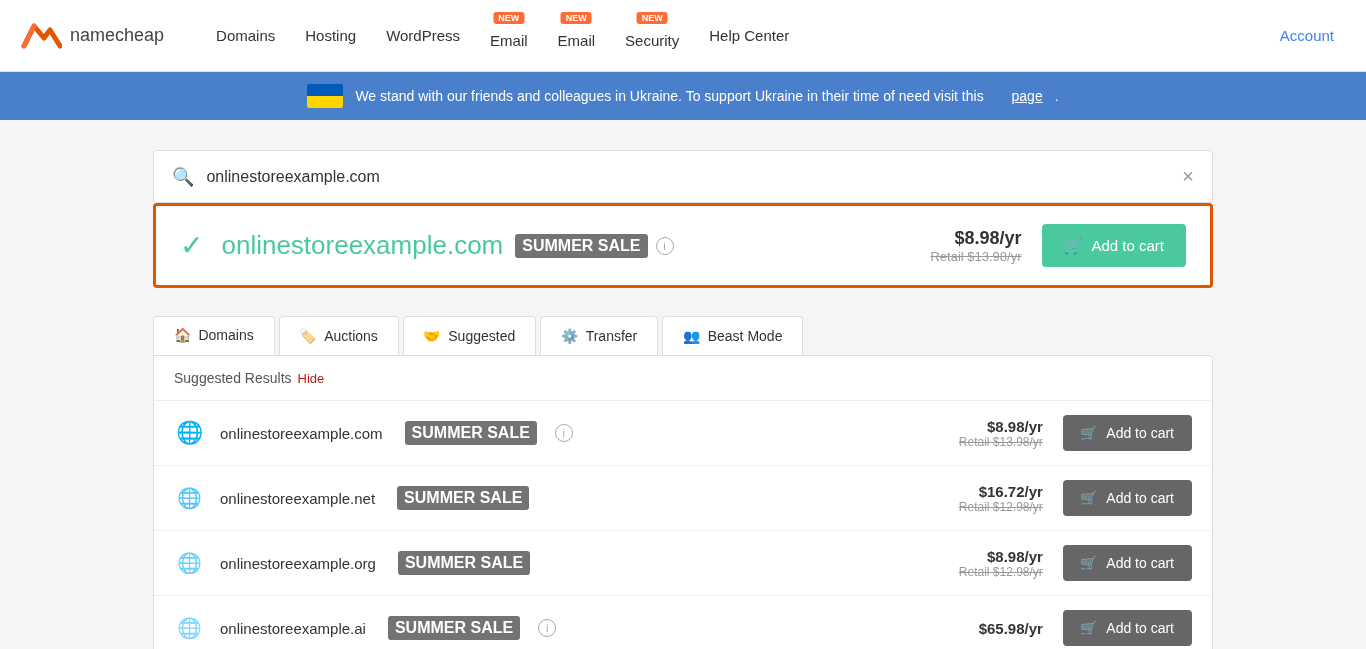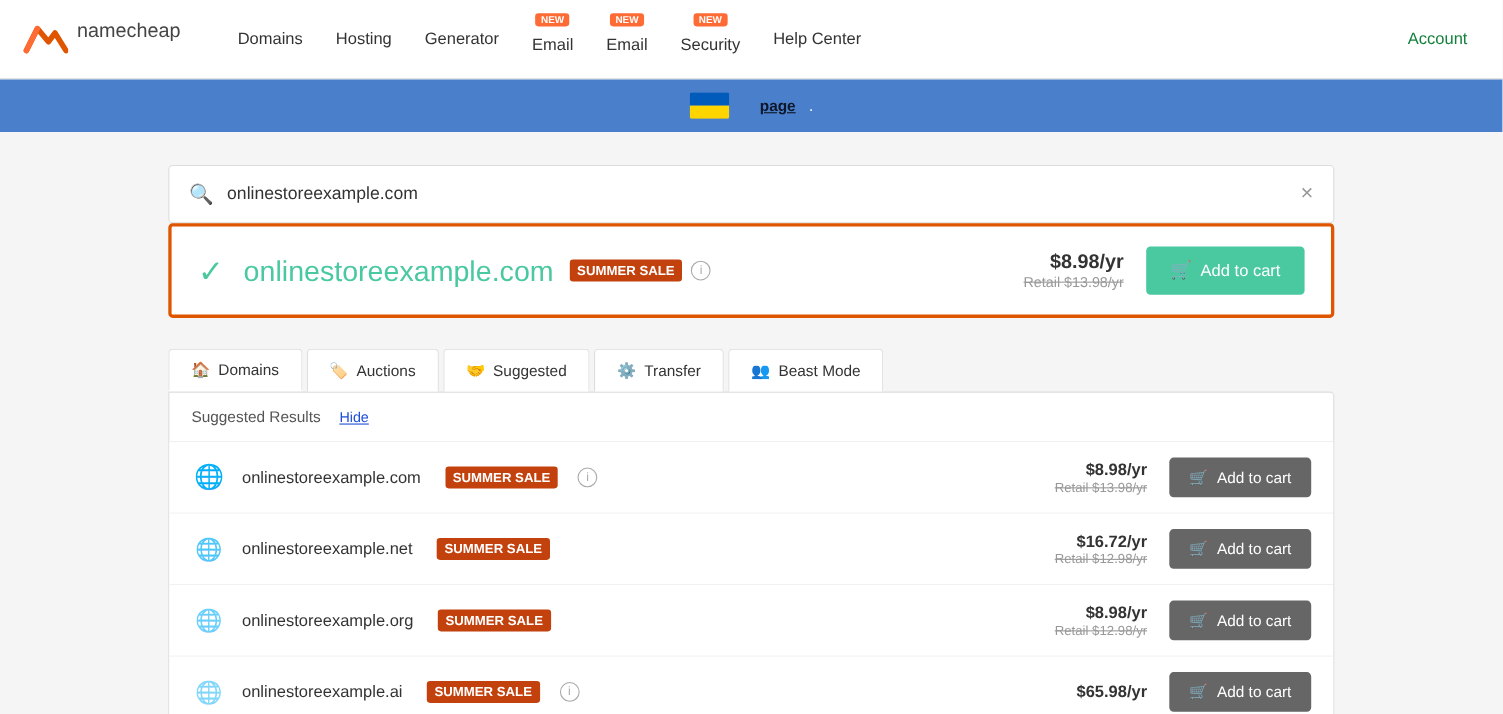--- a/index.html
+++ b/index.html
@@ -11,20 +11,21 @@
       border-bottom: 1px solid #e0e0e0;
       padding: 0 20px;
       height: 72px;
       display: flex;
       align-items: center;
       position: relative;
       z-index: 10;
     }
     .navbar-logo {
       display: flex;
+      align-items: center;
       margin-right: 40px;
       text-decoration: none;
     }
     .logo-icon {
       width: 42px;
       height: 36px;
       margin-right: 8px;
     }
     .logo-text {
       color: #444;
@@ -67,21 +68,21 @@
       background: #00b0b0;
     }
     .nav-item-label {
       margin-top: 10px;
     }
     .nav-item-label-notop {
       margin-top: 0;
     }
     .navbar-account {
       margin-left: auto;
-      color: #15803d;
+      color: #3b82f6;
       font-size: 15px;
       cursor: pointer;
       padding: 8px 12px;
     }
 
     
     .ukraine-banner {
       background: #4a7fcb;
       color: white;
       padding: 12px 20px;
@@ -94,21 +95,21 @@
     .ukraine-flag {
       display: flex;
       flex-direction: column;
       width: 36px;
       height: 24px;
       border-radius: 2px;
       overflow: hidden;
     }
     .flag-top { background: #005BBB; flex: 1; }
     .flag-bottom { background: #FFD500; flex: 1; }
-    .ukraine-banner a { color: #0f172a; font-weight: 700; }
+    .ukraine-banner a { color: #ffffff; font-weight: 400; }
 
     
     .main-content {
       max-width: 1100px;
       margin: 30px auto;
       padding: 0 20px;
     }
 
     
     .search-box {
@@ -151,23 +152,23 @@
       font-size: 28px;
       margin-right: 18px;
     }
     .featured-domain {
       color: #4ac8a0;
       font-size: 26px;
       font-weight: 300;
       flex: 1;
     }
     .summer-sale-badge {
-      background: #c2410c;
+      background: #737373;
       color: white;
-      font-size: 12px;
+      font-size: 16px;
       font-weight: 700;
       padding: 3px 7px;
       border-radius: 3px;
       margin-left: 12px;
       white-space: nowrap;
     }
     .info-icon {
       color: #aaa;
       font-size: 16px;
       margin-left: 8px;
@@ -251,33 +252,32 @@
     
     .results-container {
       background: white;
       border: 1px solid #ddd;
       border-radius: 0 4px 4px 4px;
     }
     .results-header {
       padding: 14px 20px;
       display: flex;
       align-items: center;
-      gap: 17px;
+      gap: 6px;
       border-bottom: 1px solid #eee;
     }
     .suggested-label {
       font-size: 14px;
       color: #555;
       font-weight: 500;
     }
     .hide-link {
-      color: #1d4ed8;
+      color: #b91c1c;
       cursor: pointer;
       font-size: 13px;
-      text-decoration: underline;
     }
     .result-row {
       display: flex;
       align-items: center;
       padding: 14px 20px;
       border-bottom: 1px solid #f0f0f0;
       background: white;
     }
     .domain-icon {
       width: 32px;
@@ -337,21 +337,21 @@
     <span class="logo-text">namecheap</span>
   </a>
   <div class="navbar-nav">
     <div class="nav-item">
       <span class="nav-item-label-notop">Domains</span>
     </div>
     <div class="nav-item">
       <span class="nav-item-label-notop">Hosting</span>
     </div>
     <div class="nav-item">
-      <span class="nav-item-label-notop">Generator</span>
+      <span class="nav-item-label-notop">WordPress</span>
     </div>
     <div class="nav-item">
       <span class="nav-badge">NEW</span>
       <span class="nav-item-label">Email</span>
     </div>
     <div class="nav-item">
       <span class="nav-badge">NEW</span>
       <span class="nav-item-label">Email</span>
     </div>
     <div class="nav-item">
@@ -365,20 +365,21 @@
   <div class="navbar-account">
     <span>Account</span>
   </div>
 </nav>
 
 <div class="ukraine-banner">
   <div class="ukraine-flag">
     <div class="flag-top"></div>
     <div class="flag-bottom"></div>
   </div>
+  <span>We stand with our friends and colleagues in Ukraine. To support Ukraine in their time of need visit this</span>
   &nbsp;<a href="#">page</a>.
 </div>
 
 <div class="main-content">
 
   <div class="search-area">
     <div class="search-box">
       <span class="search-icon-wrap">🔍</span>
       <span class="search-input-display">onlinestoreexample.com</span>
       <span class="search-clear">×</span>

